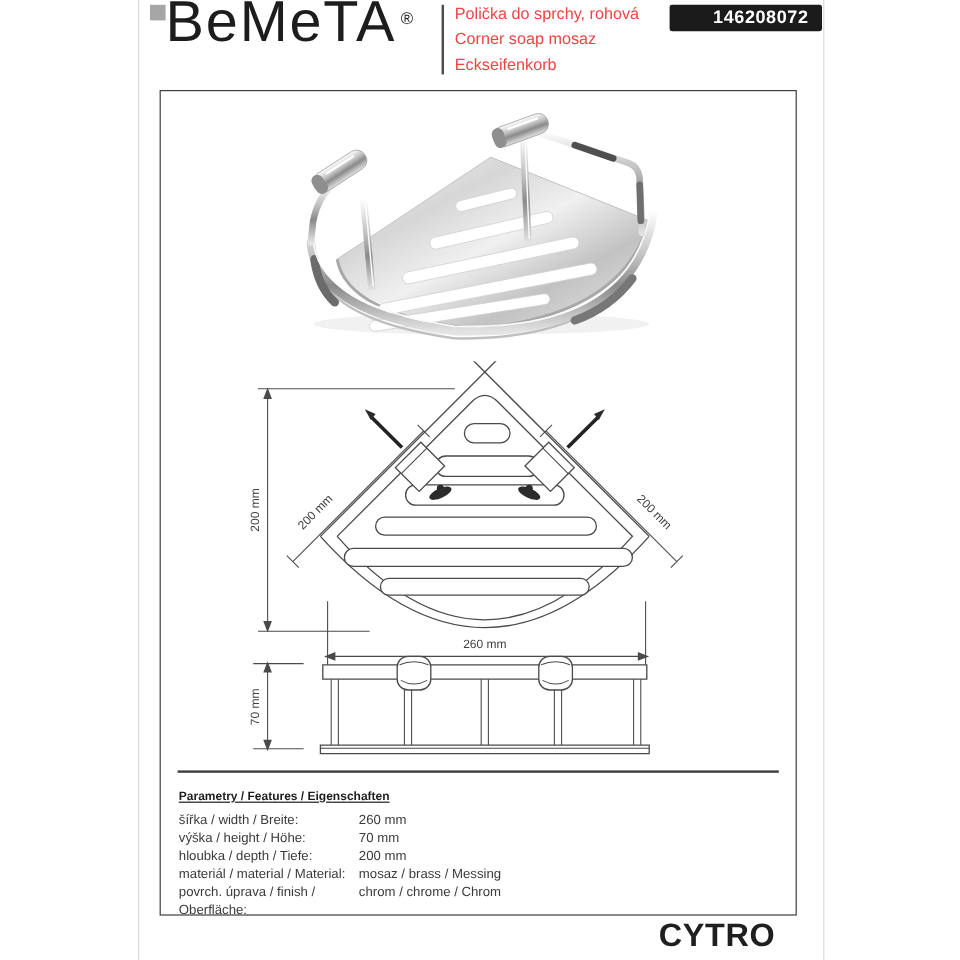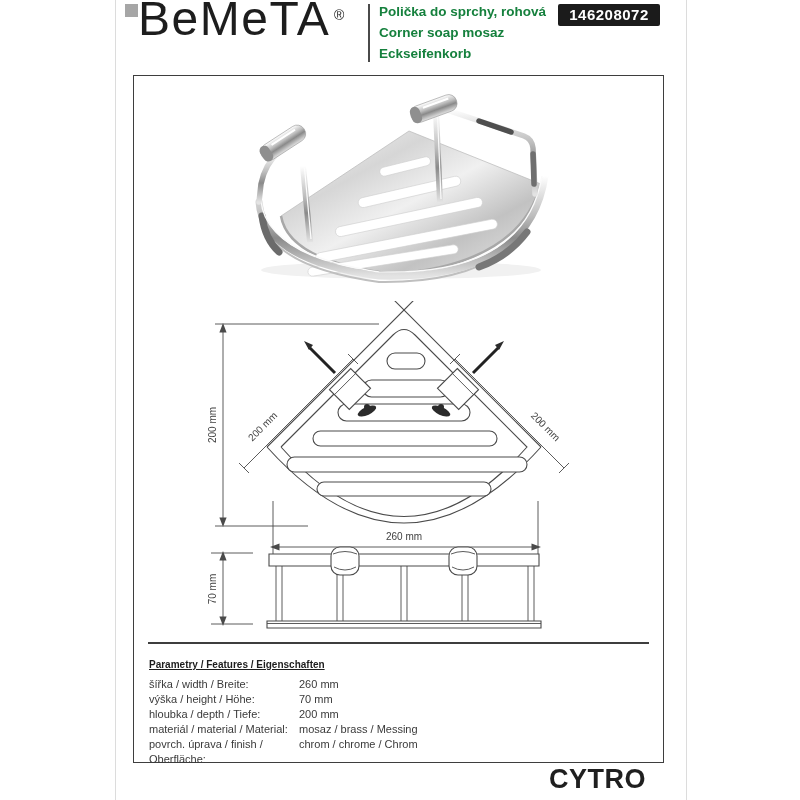--- a/index.html
+++ b/index.html
@@ -10,24 +10,24 @@
   .page-edge{position:absolute;top:0;bottom:0;width:1px;background:#dcdcdc;}
   .page-edge.left{left:115px;}
   .page-edge.right{left:686px;}
 
   
   .logo-square{position:absolute;left:125px;top:4px;width:13px;height:13px;background:#a6a6a6;}
   .brand{position:absolute;left:138px;top:-3px;font-size:48px;line-height:44px;
          font-weight:500;letter-spacing:1.5px;color:#1d1d1d;white-space:nowrap;}
   .brand-reg{position:absolute;left:334px;top:7px;font-size:14px;color:#1d1d1d;}
   .header-divider{position:absolute;left:368px;top:4px;width:2px;height:58px;background:#4a4a4a;}
-  .titles{position:absolute;left:379px;top:1px;font-size:13.5px;font-weight:bold;line-height:21px;color:#15803d;}
+  .titles{position:absolute;left:379px;top:1px;font-size:13.5px;font-weight:normal;line-height:21px;color:#ef4444;}
   .code-badge{position:absolute;left:558px;top:4px;width:102px;height:22px;background:#1b1b1b;
               color:#ffffff;font-weight:bold;font-size:15px;text-align:center;line-height:22px;
-              border-radius:2px;letter-spacing:0.5px;}
+              border-radius:2px;letter-spacing:0.5px;padding-left:25px;}
 
   
   .content-box{position:absolute;left:133px;top:75px;width:529px;height:686px;
                border:1.5px solid #3e3e3e;background:#ffffff;}
   .photo-svg{position:absolute;left:95px;top:8px;}
   .drawing-svg{position:absolute;left:72px;top:225px;}
   .separator{position:absolute;left:14px;top:566px;width:501px;height:1.5px;background:#3e3e3e;}
 
   
   .params{position:absolute;left:15px;top:583px;width:490px;}

